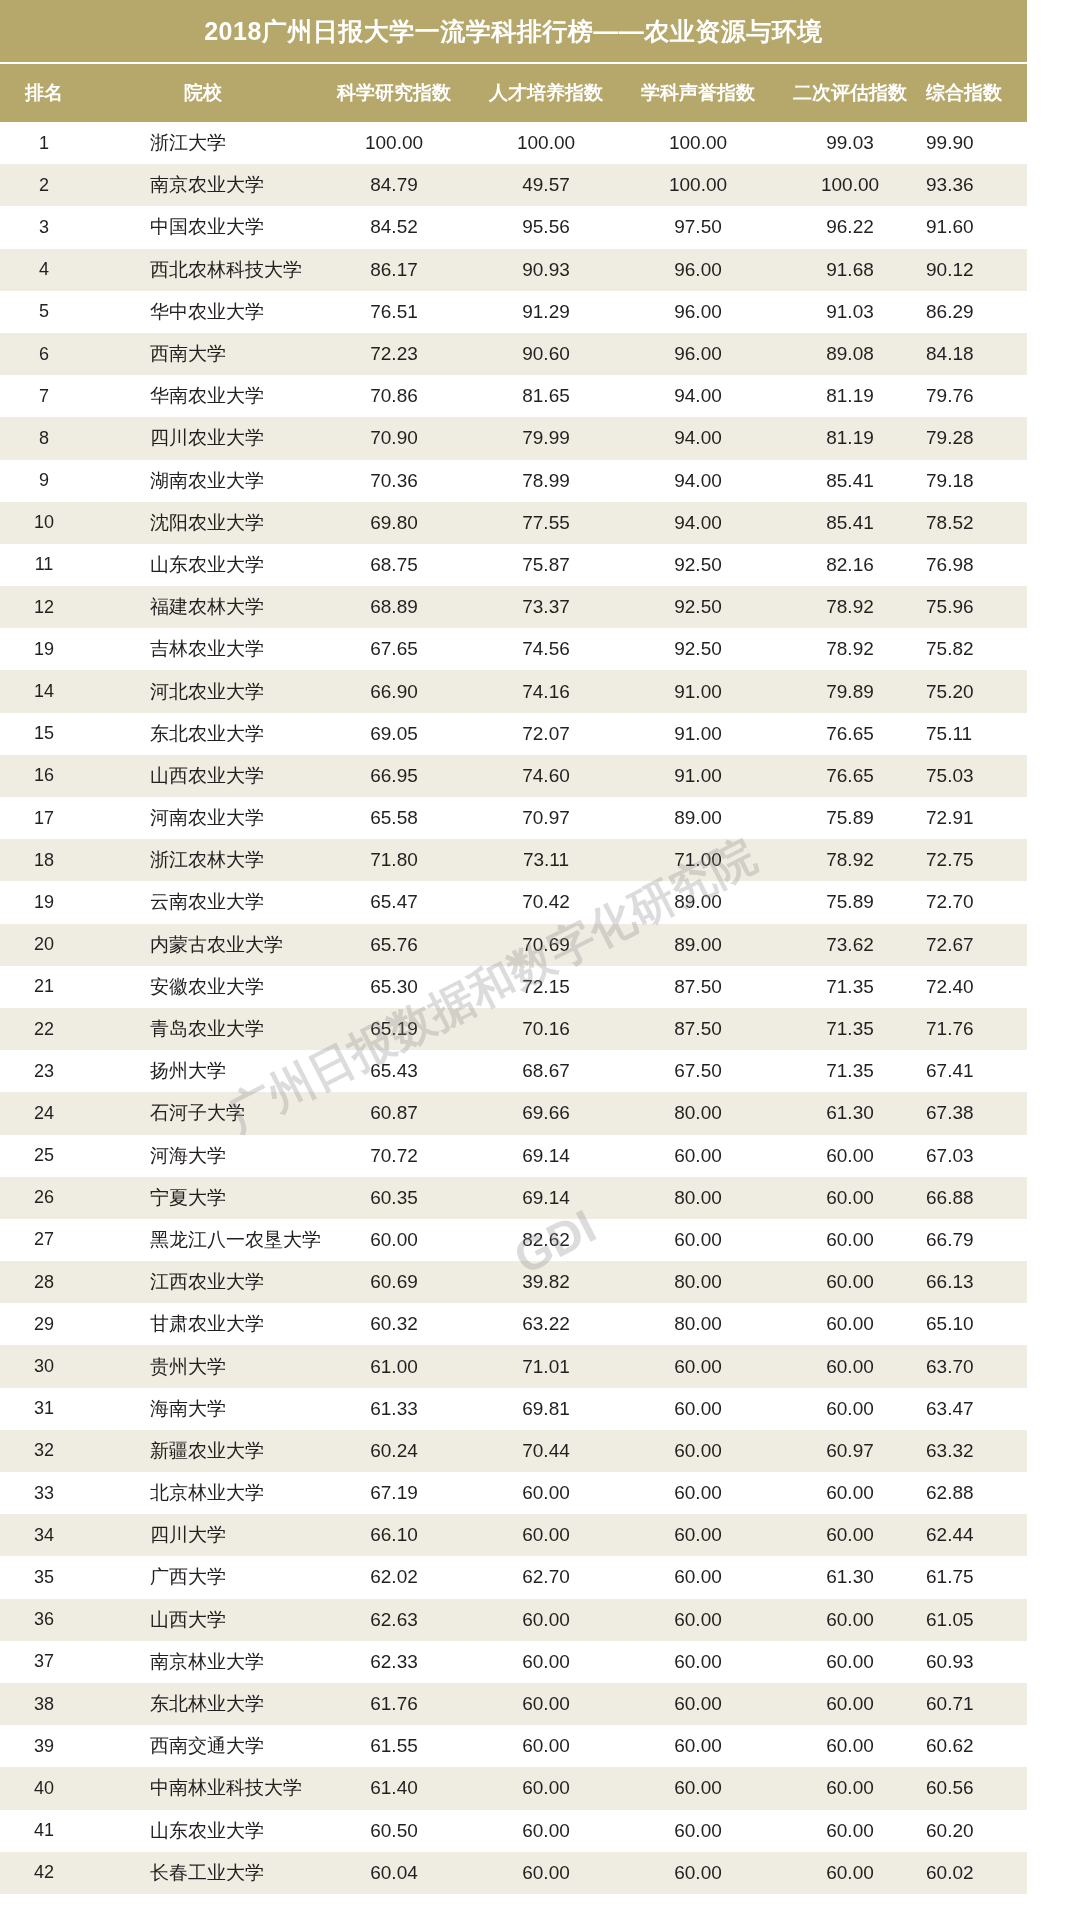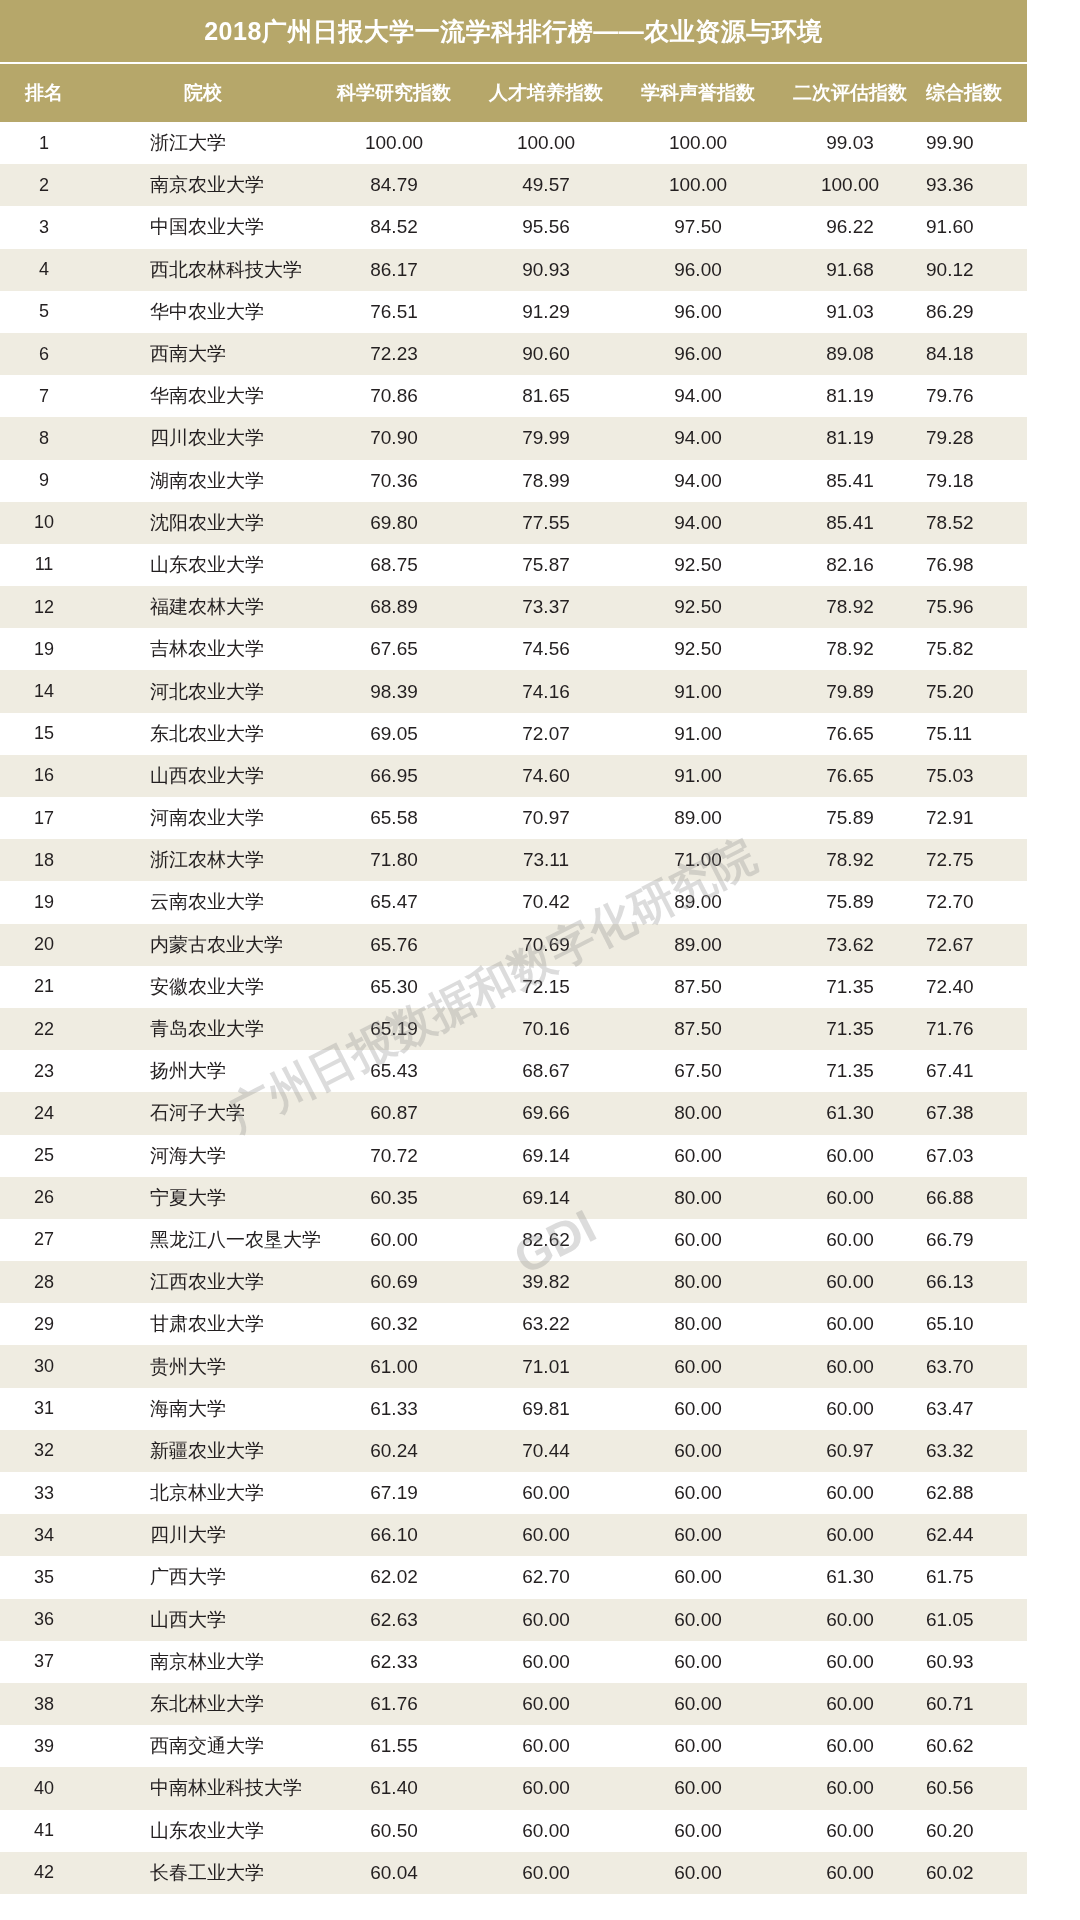--- a/index.html
+++ b/index.html
@@ -234,21 +234,21 @@
         <div class="col-school">吉林农业大学</div>
         <div class="col-num">67.65</div>
         <div class="col-num">74.56</div>
         <div class="col-num">92.50</div>
         <div class="col-num">78.92</div>
         <div class="col-last">75.82</div>
       </div>
       <div class="row alt">
         <div class="col-rank">14</div>
         <div class="col-school">河北农业大学</div>
-        <div class="col-num">98.39</div>
+        <div class="col-num">66.90</div>
         <div class="col-num">74.16</div>
         <div class="col-num">91.00</div>
         <div class="col-num">79.89</div>
         <div class="col-last">75.20</div>
       </div>
       <div class="row plain">
         <div class="col-rank">15</div>
         <div class="col-school">东北农业大学</div>
         <div class="col-num">69.05</div>
         <div class="col-num">72.07</div>

